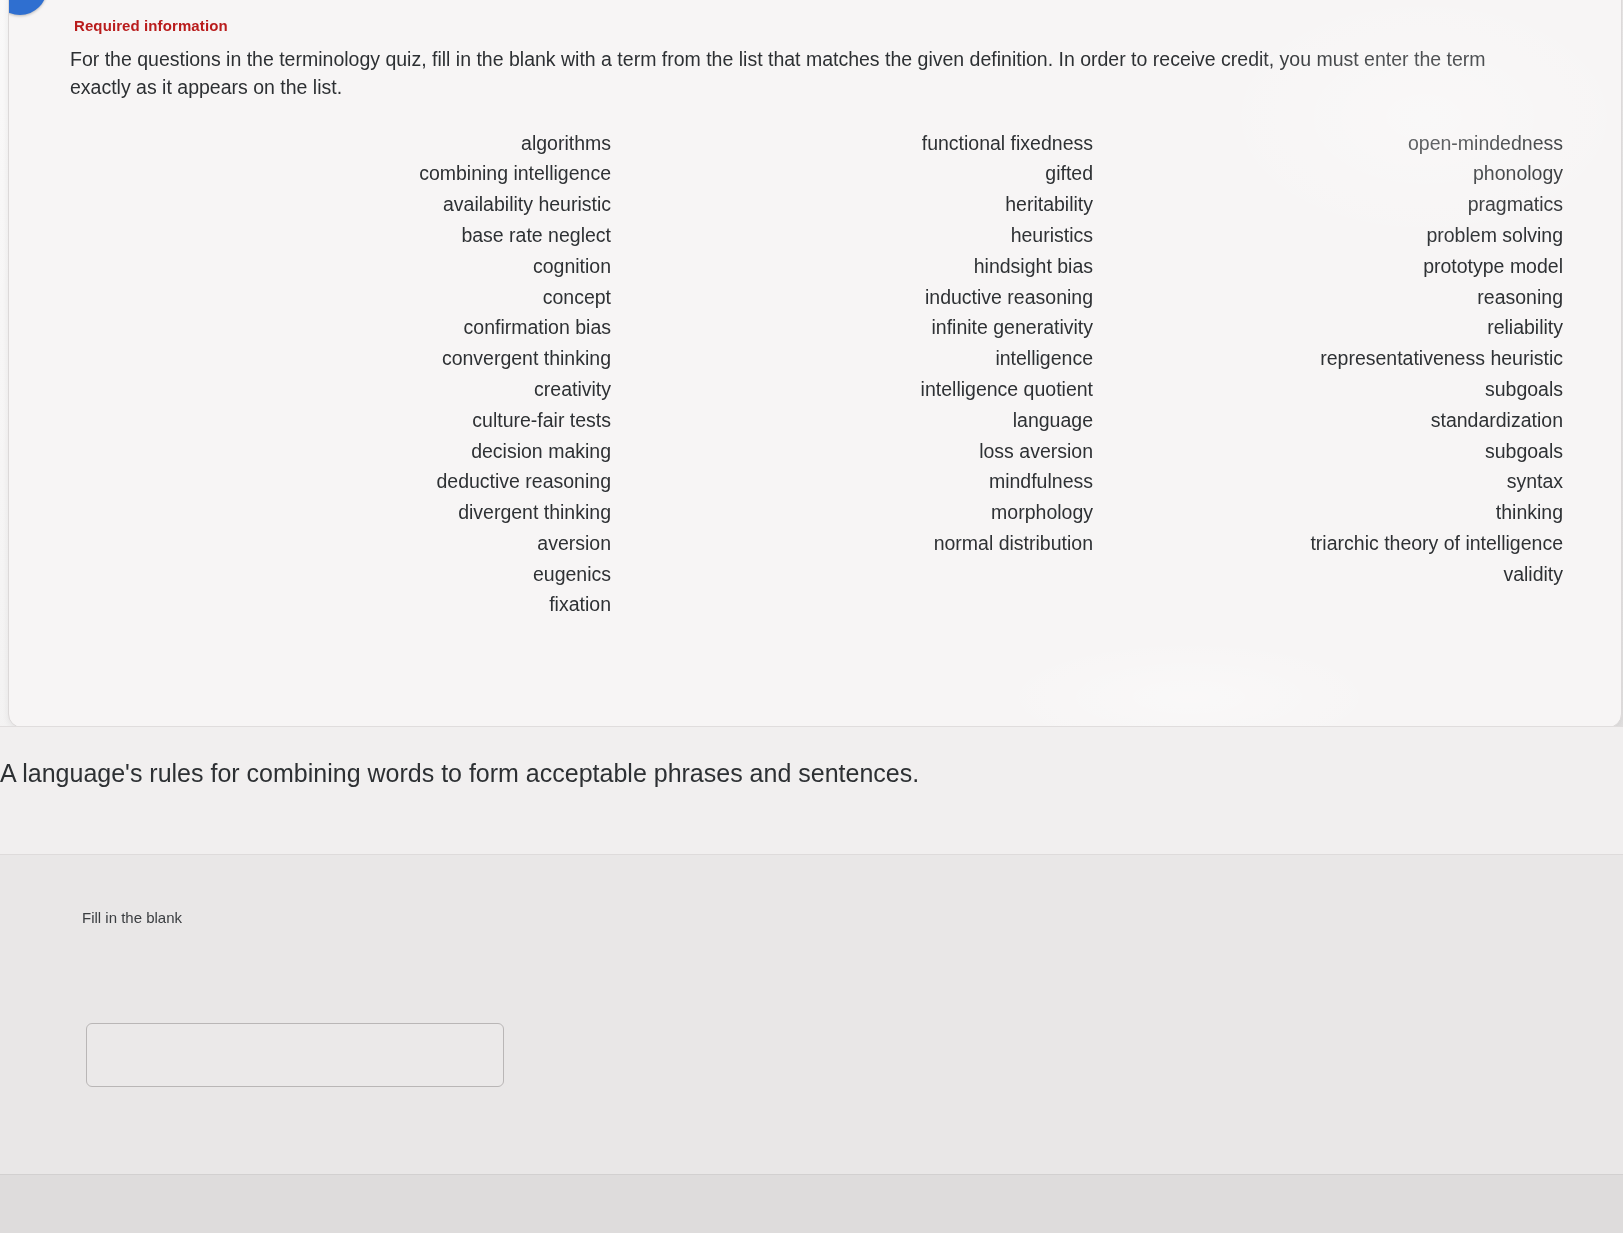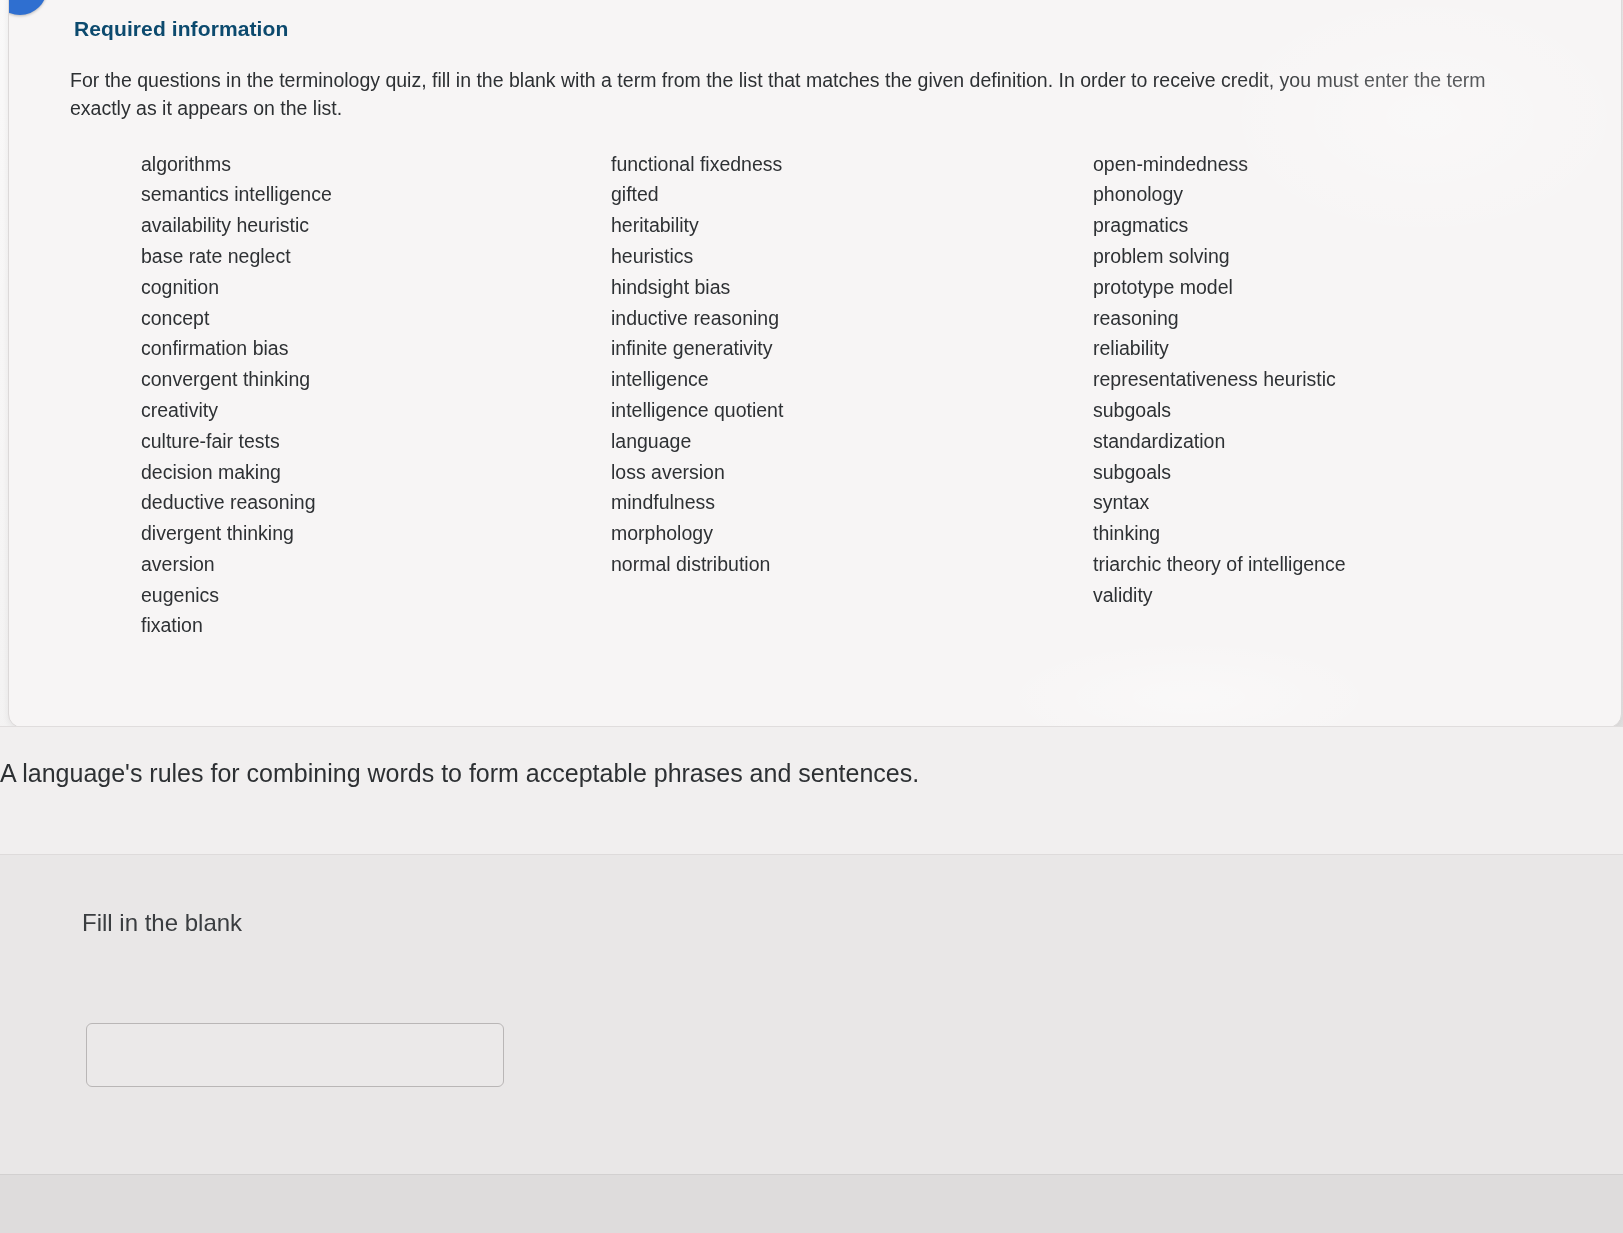--- a/index.html
+++ b/index.html
@@ -39,38 +39,39 @@
   }
 
   .card-inner {
     position: absolute;
     left: 60px;
     top: 30px;
     right: 30px;
   }
 
   .req-title {
-    font-size: 21px;
+    font-size: 15px;
     font-weight: bold;
     letter-spacing: 0.1px;
-    color: #0c4a6e;
-    margin: 0 0 25px 5px;
+    color: #b91c1c;
+    margin: 0 0 11px 5px;
   }
 
   .req-desc {
     font-size: 19.5px;
     line-height: 1.45;
     color: #2d3033;
     margin: 0 0 26px 1px;
     max-width: 1450px;
   }
 
   .term-columns {
     display: flex;
     margin-left: 72px;
+    text-align: right;
   }
   .term-col {
     display: flex;
     flex-direction: column;
   }
   .term-col.col1 { width: 470px; }
   .term-col.col2 { width: 482px; }
   .term-col.col3 { width: 470px; }
 
   .term {
@@ -116,21 +117,21 @@
     width: 1623px;
     height: 320px;
     background: #e9e7e7;
     border-top: 1px solid #dedbdb;
   }
 
   .fill-label {
     position: absolute;
     left: 82px;
     top: 54px;
-    font-size: 24px;
+    font-size: 15px;
     color: #3a3d40;
   }
 
   .answer-input {
     position: absolute;
     left: 86px;
     top: 168px;
     width: 418px;
     height: 64px;
     background: #ebe9e9;
@@ -182,21 +183,21 @@
   <div class="card">
     <div class="corner-badge"></div>
 
     <div class="card-inner">
       <div class="req-title">Required information</div>
       <div class="req-desc">For the questions in the terminology quiz, fill in the blank with a term from the list that matches the given definition. In order to receive credit, you must enter the term exactly as it appears on the list.</div>
 
       <div class="term-columns">
         <div class="term-col col1">
           <div class="term">algorithms</div>
-          <div class="term">semantics intelligence</div>
+          <div class="term">combining intelligence</div>
           <div class="term">availability heuristic</div>
           <div class="term">base rate neglect</div>
           <div class="term">cognition</div>
           <div class="term">concept</div>
           <div class="term">confirmation bias</div>
           <div class="term">convergent thinking</div>
           <div class="term">creativity</div>
           <div class="term">culture-fair tests</div>
           <div class="term">decision making</div>
           <div class="term">deductive reasoning</div>

